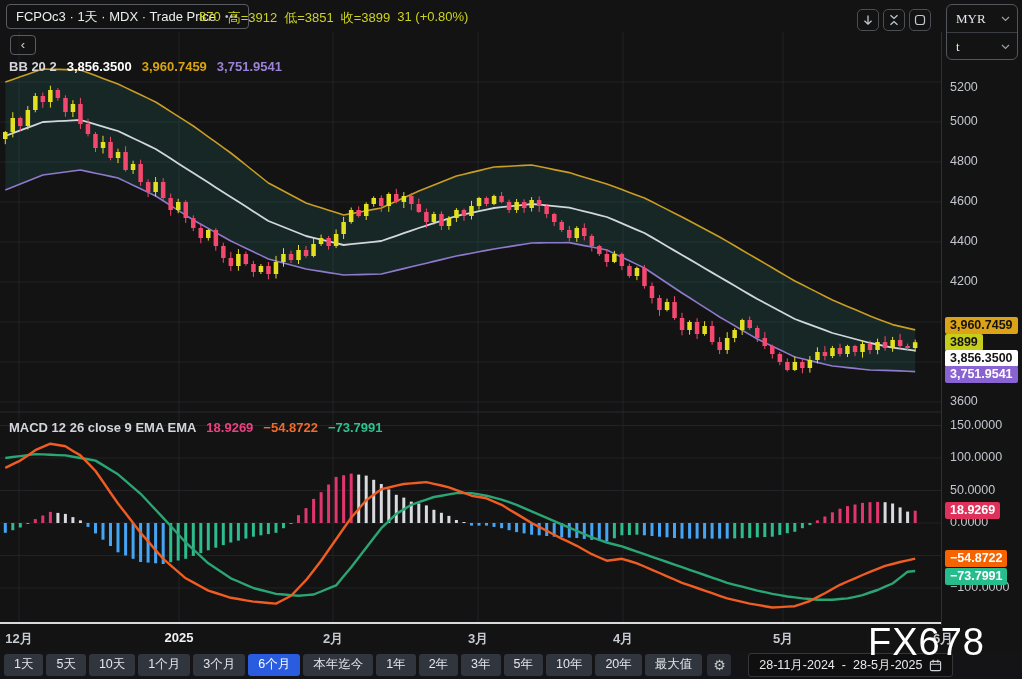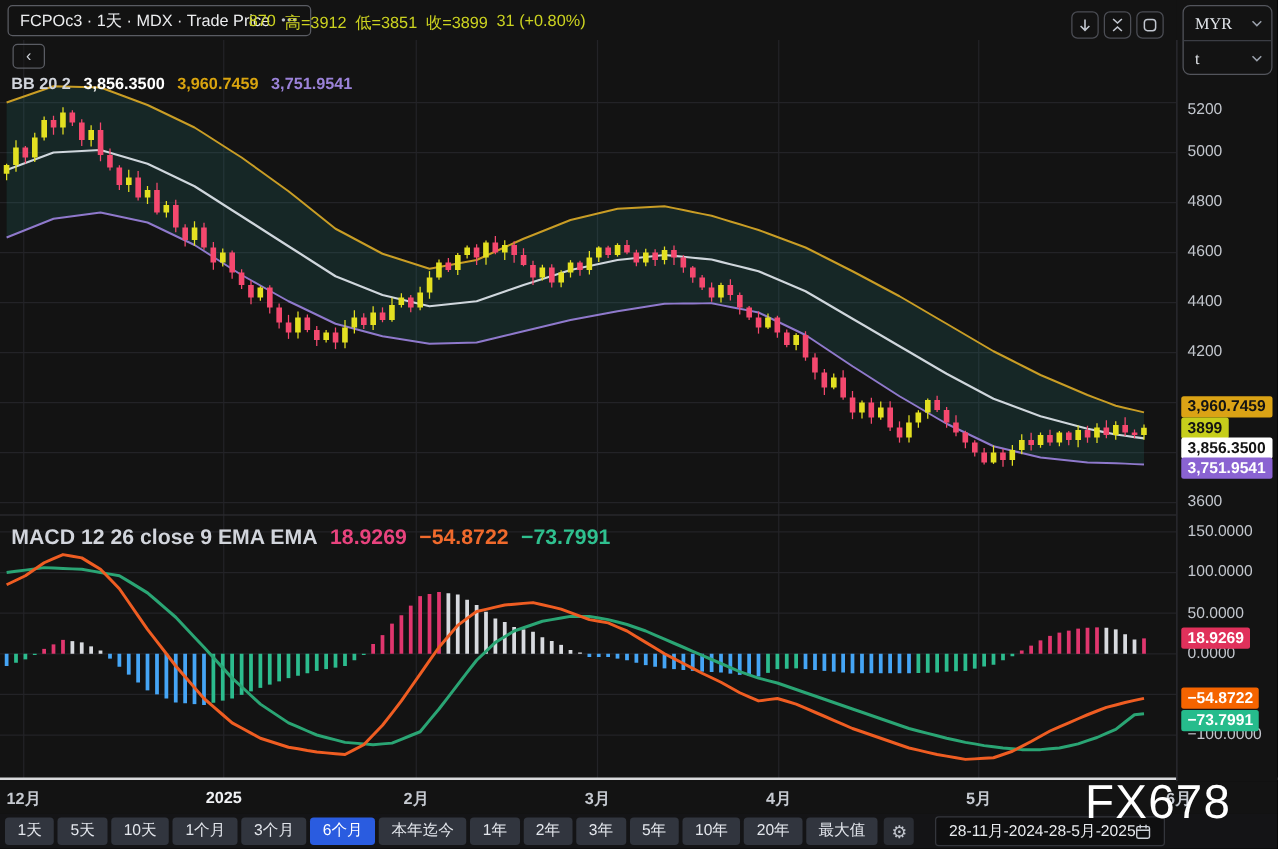--- a/index.html
+++ b/index.html
@@ -31,21 +31,21 @@
 
   
   #back-btn{position:absolute;left:10px;top:35px;width:26px;height:20px;border:1px solid #5a5c63;
       border-radius:4px;background:rgba(19,19,19,.5);color:#cfd3da;font-size:13px;line-height:17px;
       text-align:center;cursor:pointer;z-index:6;}
   #bb-legend{position:absolute;left:9px;top:59px;display:flex;gap:10px;font-size:13px;z-index:6;white-space:nowrap;align-items:center;}
   #bb-legend .nm{color:#d2d5dc;font-weight:700;}
   #bb-legend .v-mid{color:#ffffff;font-weight:700;}
   #bb-legend .v-up{color:#d9a40f;font-weight:700;}
   #bb-legend .v-lo{color:#9b82d8;font-weight:700;}
-  #macd-legend{position:absolute;left:9px;top:420px;display:flex;gap:10px;font-size:17px;z-index:6;white-space:nowrap;}
+  #macd-legend{position:absolute;left:9px;top:420px;display:flex;gap:10px;font-size:13px;z-index:6;white-space:nowrap;}
   #macd-legend .nm{color:#d2d5dc;font-weight:700;}
   #macd-legend .v-h{color:#e8437e;font-weight:700;}
   #macd-legend .v-m{color:#f06a2c;font-weight:700;}
   #macd-legend .v-s{color:#2fc08f;font-weight:700;}
 
   #chart-svg{position:absolute;left:0;top:32px;z-index:1;}
 
   
   #price-axis{position:absolute;left:941px;top:32px;width:81px;height:593px;border-left:1px solid #2e2e34;
       background:#131313;z-index:10;}
@@ -62,21 +62,21 @@
   .t-label.strong{color:#f0f1f4;font-weight:700;}
 
   
   #bottom-toolbar{position:absolute;left:0;top:651px;width:1022px;height:28px;background:#141416;
       display:flex;align-items:center;padding-left:4px;gap:3px;z-index:10;}
   .rb{border:none;background:#31353e;color:#e3e6ec;font-family:inherit;font-size:12.5px;
       padding:4px 10px;border-radius:3px;cursor:pointer;line-height:1.1;white-space:nowrap;}
   .rb.active{background:#2a5ce0;color:#ffffff;}
   #gear-btn{background:#2a2d34;border:none;color:#c3c7cf;width:24px;height:22px;border-radius:3px;
       font-size:14px;line-height:1;cursor:pointer;margin-left:2px;}
-  #date-box{margin-left:14px;height:24px;display:flex;align-items:center;padding:0 10px;
+  #date-box{margin-left:14px;height:24px;display:flex;align-items:center;gap:7px;padding:0 10px;
       background:#0f0f10;border:1px solid #34363c;border-radius:3px;font-size:12.5px;color:#e8eaee;
       cursor:pointer;white-space:nowrap;}
   #date-box svg{color:#cfd3da;}
 
   
   #watermark{position:absolute;left:868px;top:621px;font-size:38px;color:#ffffff;z-index:30;
       letter-spacing:1px;font-weight:400;pointer-events:none;}
 </style>
 </head>
 <body>

